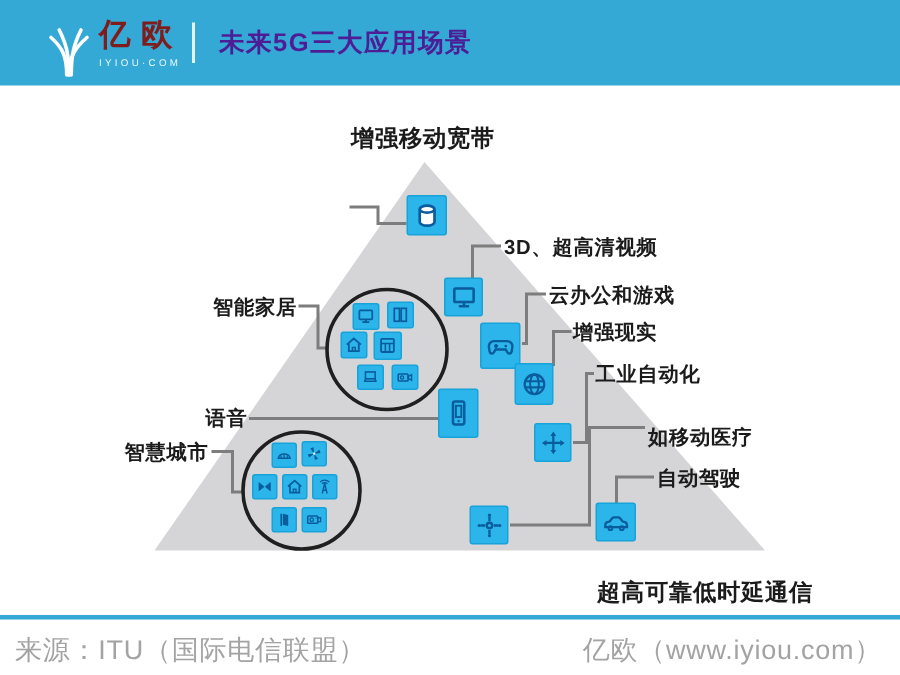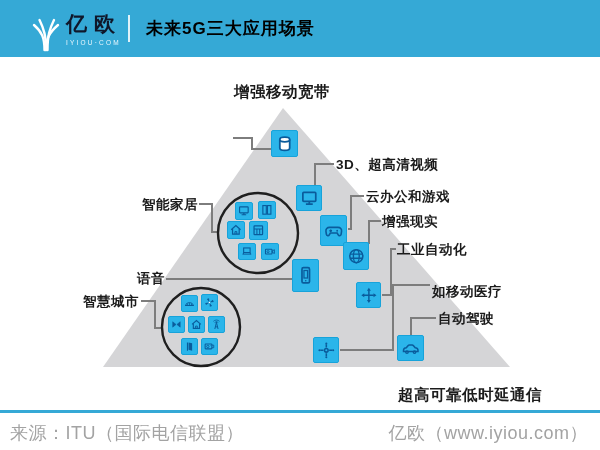--- a/index.html
+++ b/index.html
@@ -9,25 +9,25 @@
     font-family:"Liberation Sans","DejaVu Sans",sans-serif;
     color:#1b1b1b;
   }
   
   .header{
     position:absolute;left:0;top:0;width:600px;height:57px;
     background:#35a9d6;display:flex;align-items:center;
   }
   .logo-mark{position:absolute;left:28px;top:6px;width:36px;height:46px;}
   .brand{position:absolute;left:66px;top:12px;display:flex;flex-direction:column;}
-  .brand-name{color:#0f172a;font-size:21px;font-weight:bold;letter-spacing:7px;line-height:24px;}
+  .brand-name{color:#7f1d1d;font-size:21px;font-weight:bold;letter-spacing:7px;line-height:24px;}
   .brand-sub{color:#e9f7fd;font-size:6.5px;letter-spacing:2.2px;margin-top:3px;}
   .header-sep{position:absolute;left:128px;top:15px;width:1.5px;height:27px;background:rgba(255,255,255,.85);}
   .header-title{position:absolute;left:146px;top:0;height:57px;display:flex;align-items:center;
-    color:#000000;font-size:17px;font-weight:bold;letter-spacing:1px;}
+    color:#4c1d95;font-size:17px;font-weight:bold;letter-spacing:1px;}
   
   .diagram-svg{position:absolute;left:0;top:0;width:600px;height:450px;}
   .lbl{position:absolute;font-weight:bold;font-size:13.5px;letter-spacing:.5px;white-space:nowrap;line-height:16px;}
   .corner{position:absolute;font-weight:bold;font-size:15.5px;letter-spacing:.5px;white-space:nowrap;}
   .ico{position:absolute;background:#2bb5ea;border:1px solid #17a3da;border-radius:2px;
     display:flex;align-items:center;justify-content:center;box-sizing:border-box;}
   .ico svg{width:86%;height:86%;color:#0a5c9c;}
   
   .footer-rule{position:absolute;left:0;top:410px;width:600px;height:3px;background:#35a9d6;}
   .footer-text{position:absolute;top:421px;font-size:18px;color:#a3a3a3;letter-spacing:.5px;white-space:nowrap;}

